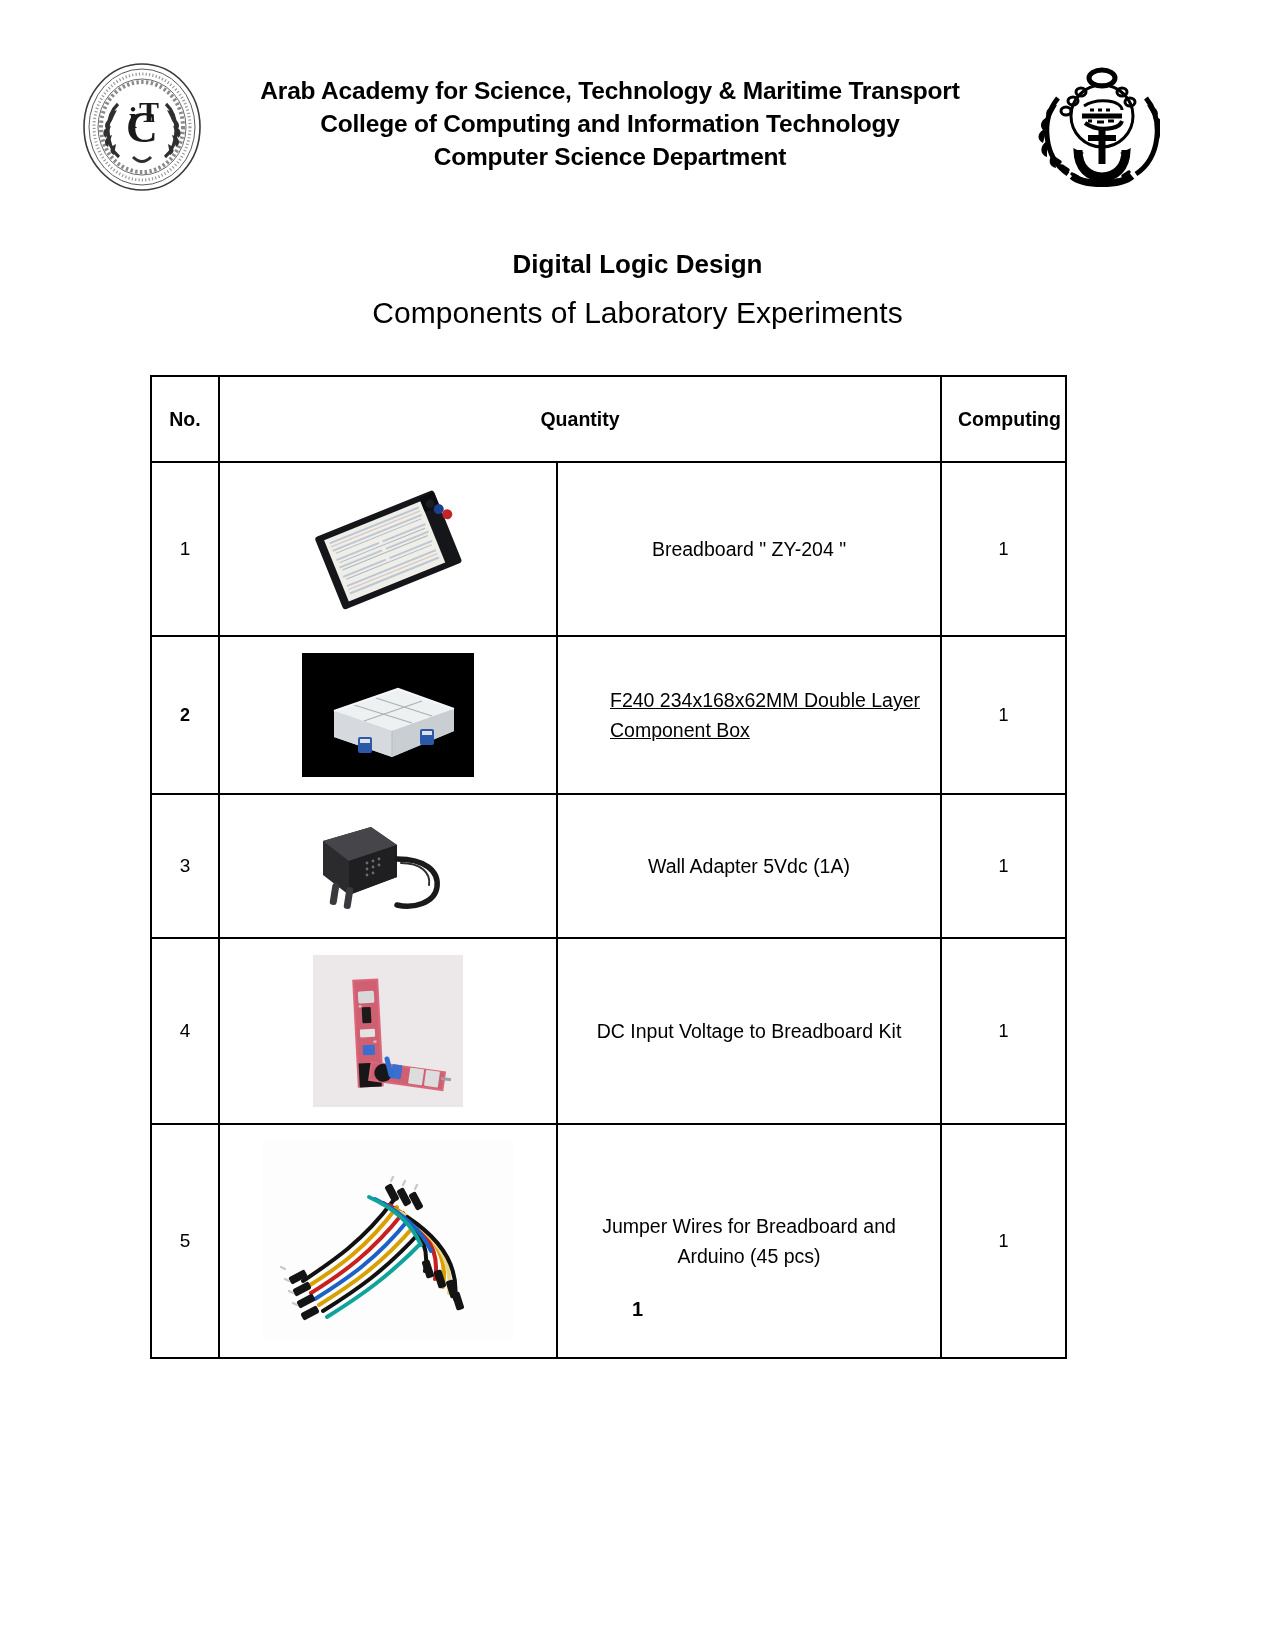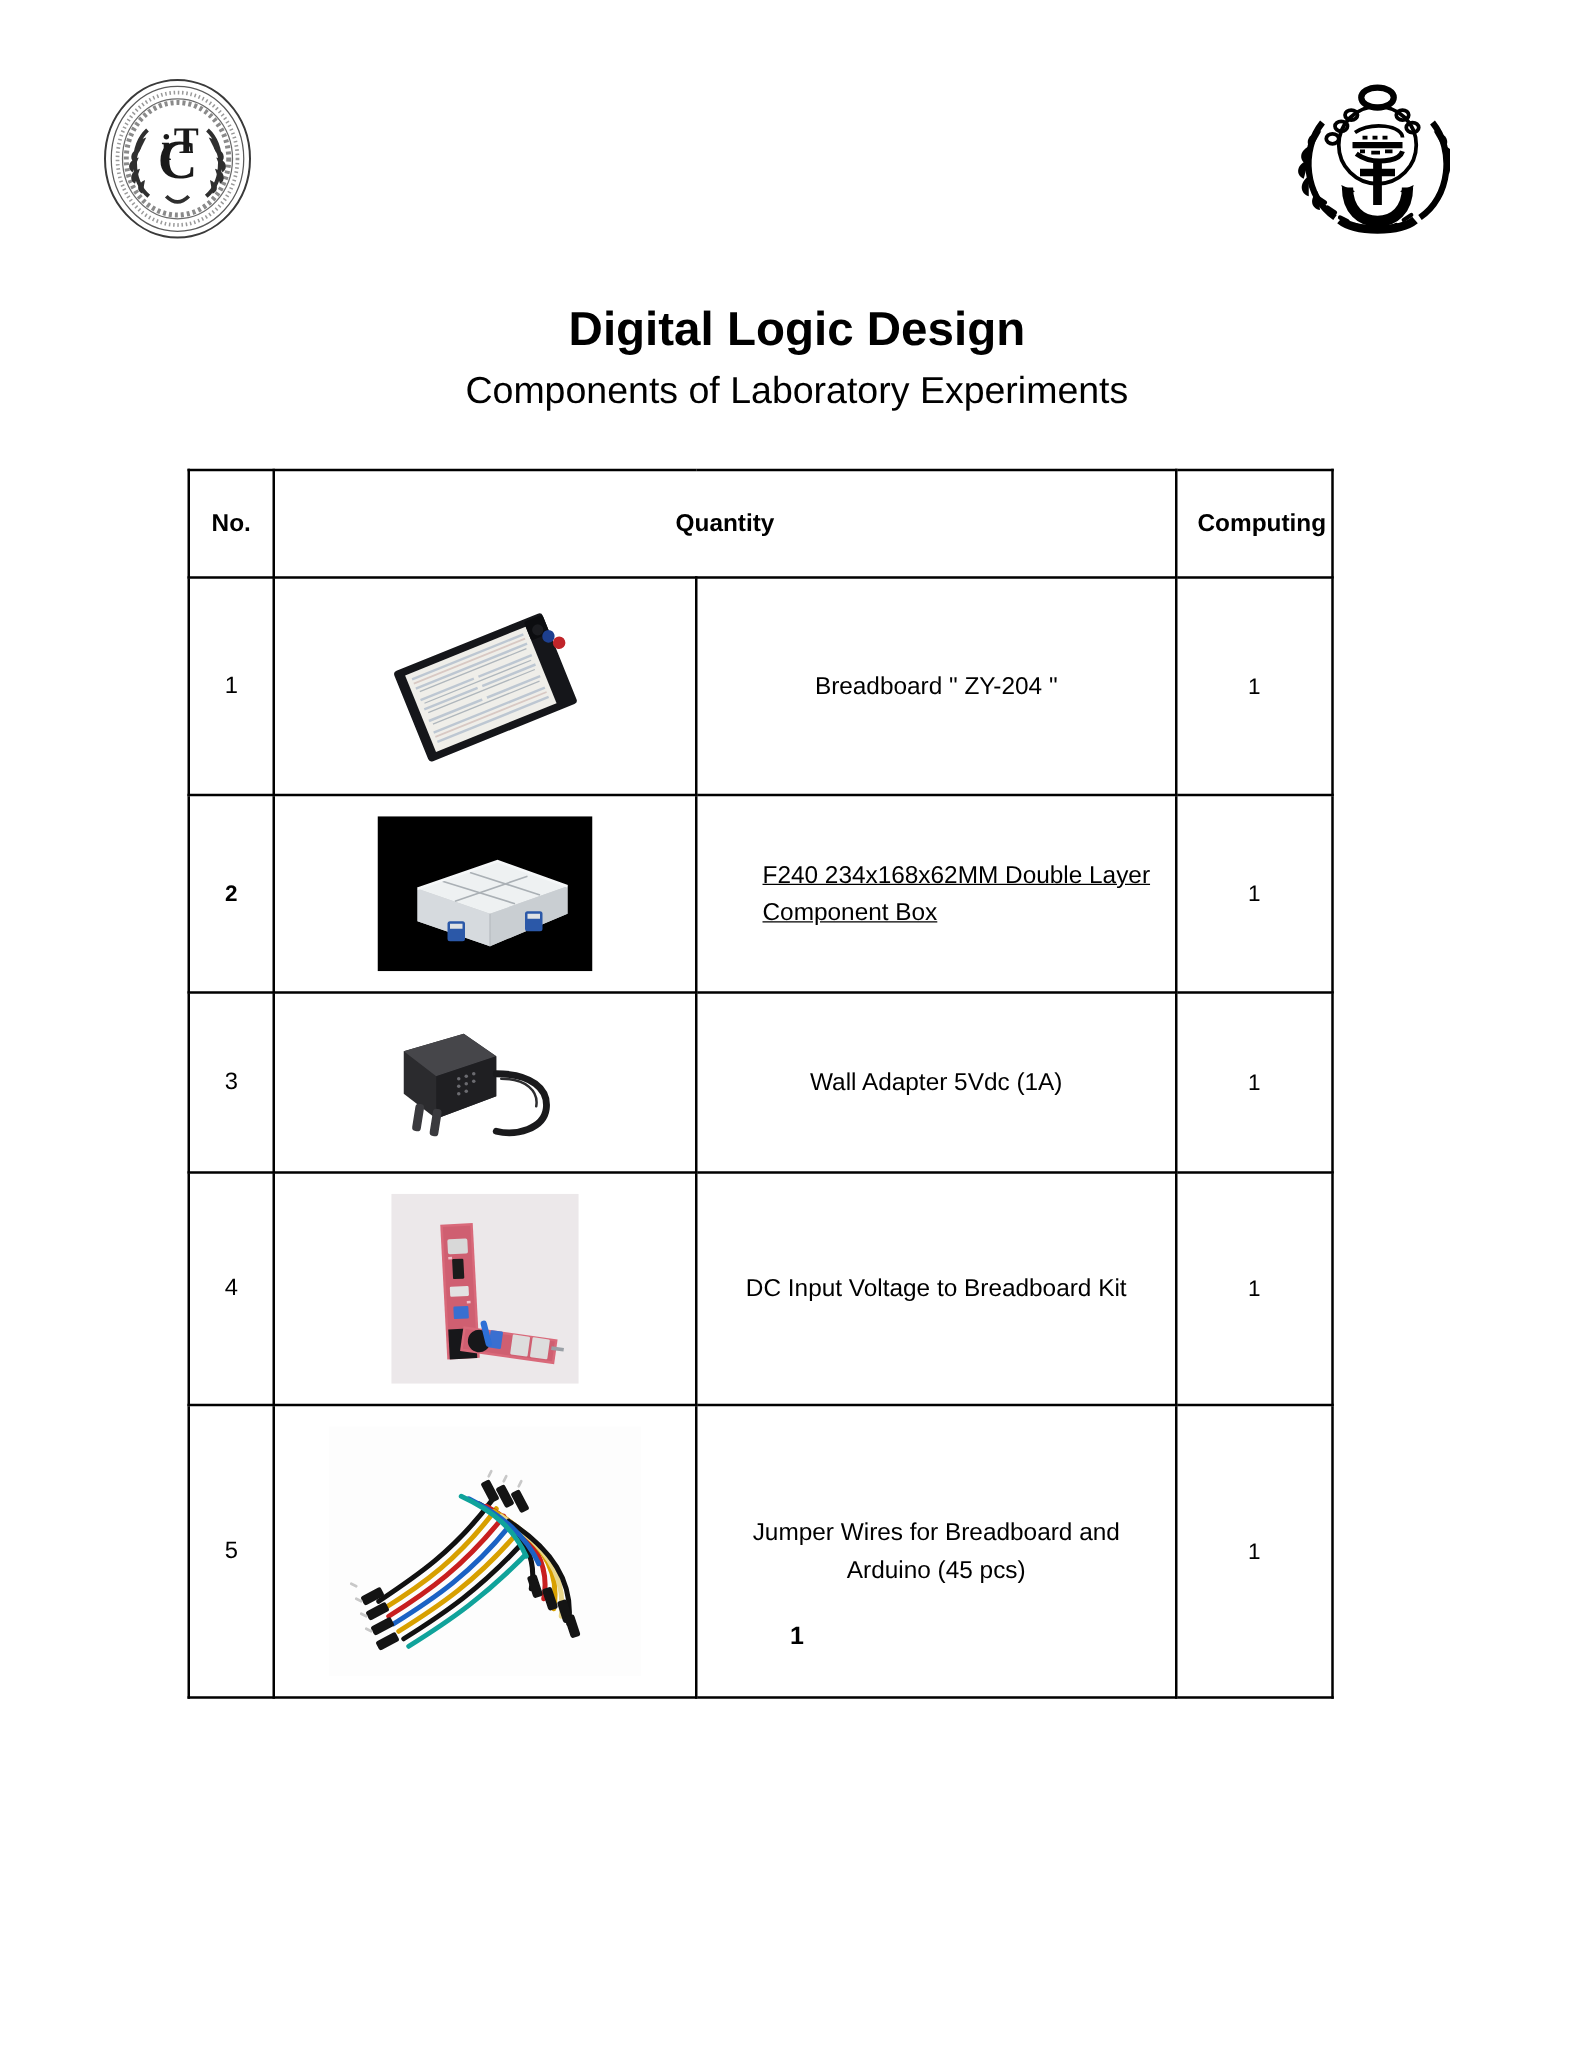--- a/index.html
+++ b/index.html
@@ -50,21 +50,21 @@
     letter-spacing: -0.2px;
     white-space: nowrap;
   }
 
   
   .doc-title {
     margin-top: 38px;
     text-align: center;
   }
   .doc-title .t1 {
-    font-size: 38px;
+    font-size: 26px;
     font-weight: bold;
     line-height: 48px;
   }
   .doc-title .t2 {
     font-size: 30px;
     font-weight: normal;
     line-height: 50px;
   }
 
   
@@ -168,20 +168,25 @@
       <path d="M58 97 C64 103 70 103 76 97" fill="none" stroke="#2f2f2f" stroke-width="3"></path>
 
       <text x="67" y="82" font-family="'Liberation Serif', serif" font-size="44" font-weight="bold" fill="#1a1a1a" text-anchor="middle">C</text>
       <text x="58" y="68" font-family="'Liberation Serif', serif" font-size="30" font-weight="bold" fill="#1a1a1a" text-anchor="middle">i</text>
       <text x="74" y="62" font-family="'Liberation Serif', serif" font-size="30" font-weight="bold" fill="#1a1a1a" text-anchor="middle">T</text>
 
       <ellipse cx="67" cy="67" rx="48" ry="53" fill="none" stroke="#9a9a9a" stroke-width="3" stroke-dasharray="1.2 2.2"></ellipse>
     </svg>
   </div>
 
+  <div class="header-text">
+    <div class="header-line">Arab Academy for Science, Technology &amp; Maritime Transport</div>
+    <div class="header-line">College of Computing and Information Technology</div>
+    <div class="header-line">Computer Science Department</div>
+  </div>
 
   <div class="logo-right">
     <svg class="art" width="142" height="142" viewBox="0 0 142 142" aria-hidden="true">
 
       <ellipse cx="84" cy="20" rx="13" ry="8" fill="none" stroke="#000" stroke-width="5"></ellipse>
 
       <ellipse cx="63" cy="34" rx="5" ry="4" fill="none" stroke="#000" stroke-width="3"></ellipse>
       <ellipse cx="55" cy="43" rx="5" ry="4" fill="none" stroke="#000" stroke-width="3"></ellipse>
       <ellipse cx="48" cy="53" rx="5" ry="4" fill="none" stroke="#000" stroke-width="3"></ellipse>
       <ellipse cx="104" cy="34" rx="5" ry="4" fill="none" stroke="#000" stroke-width="3"></ellipse>

